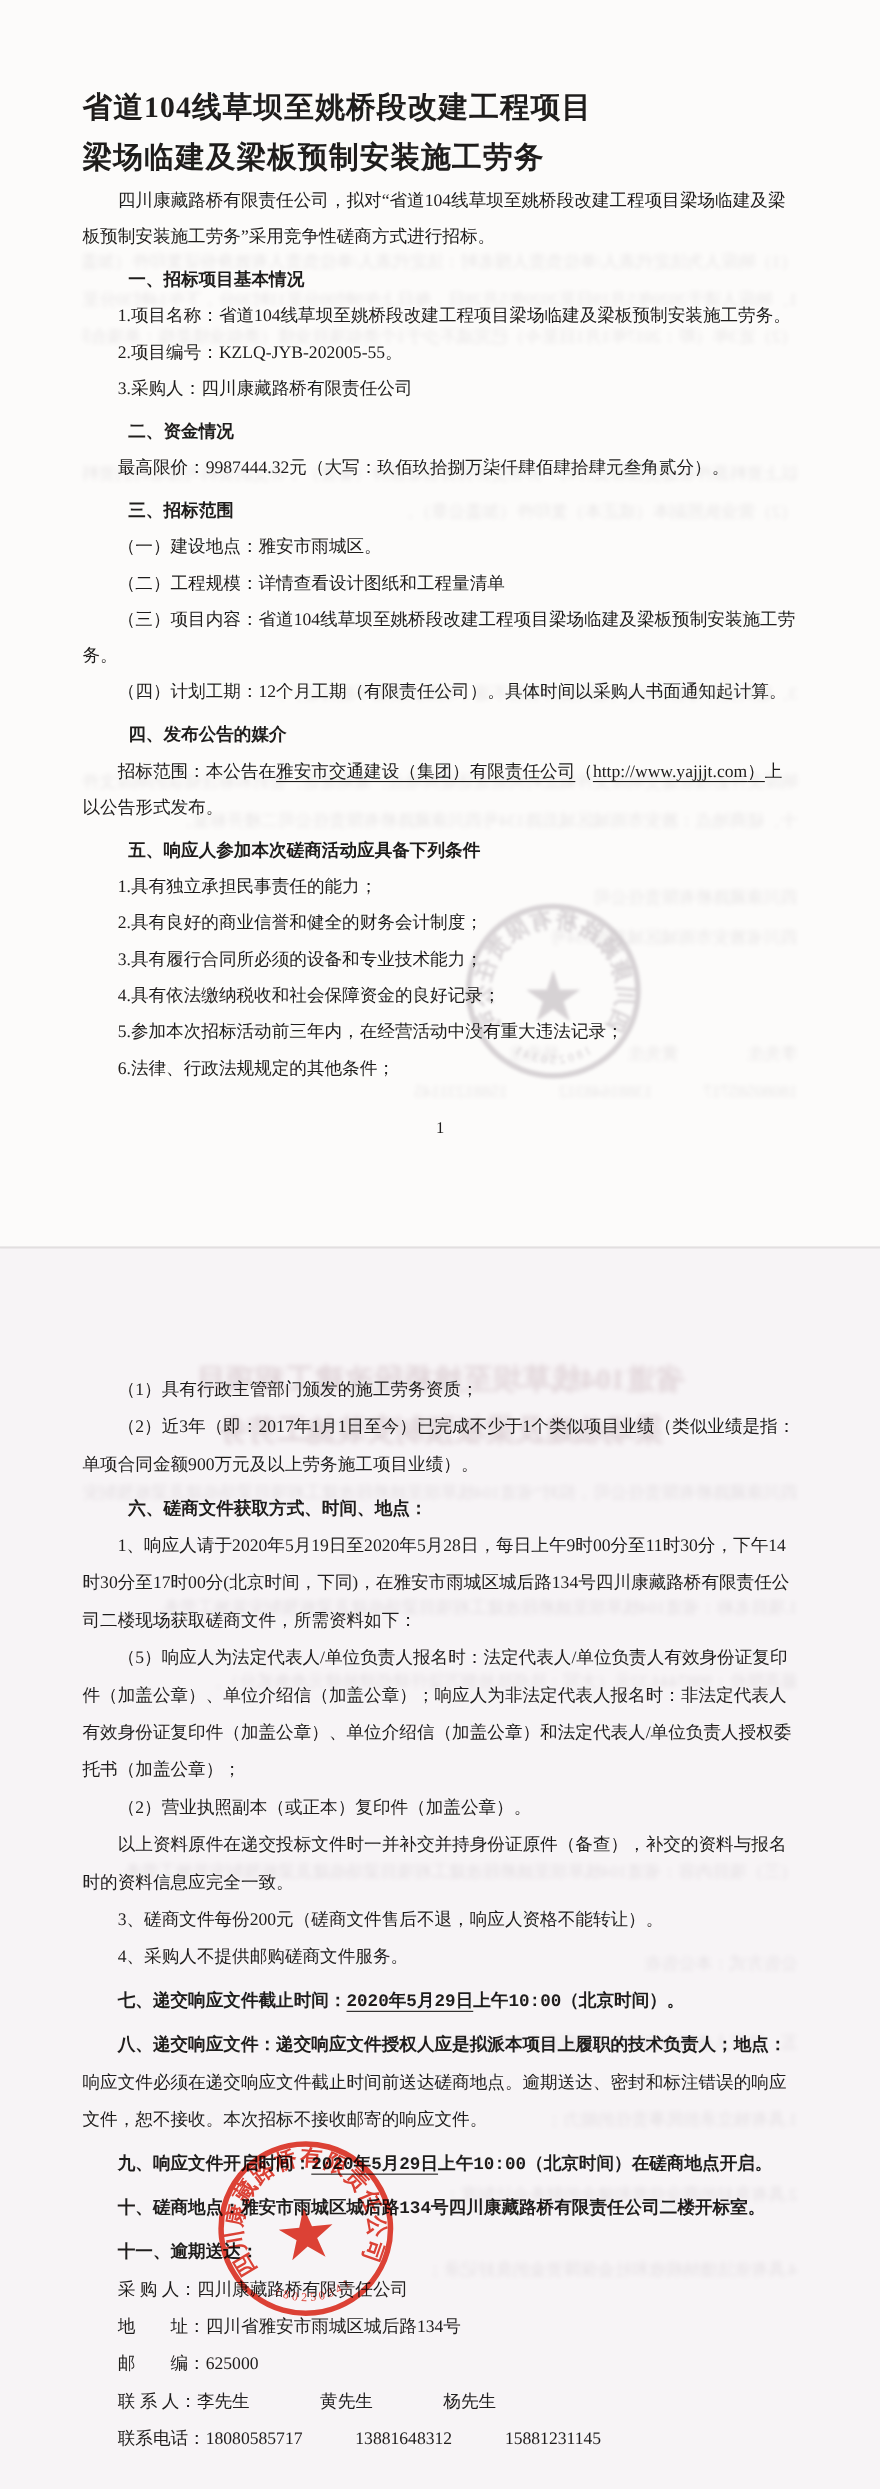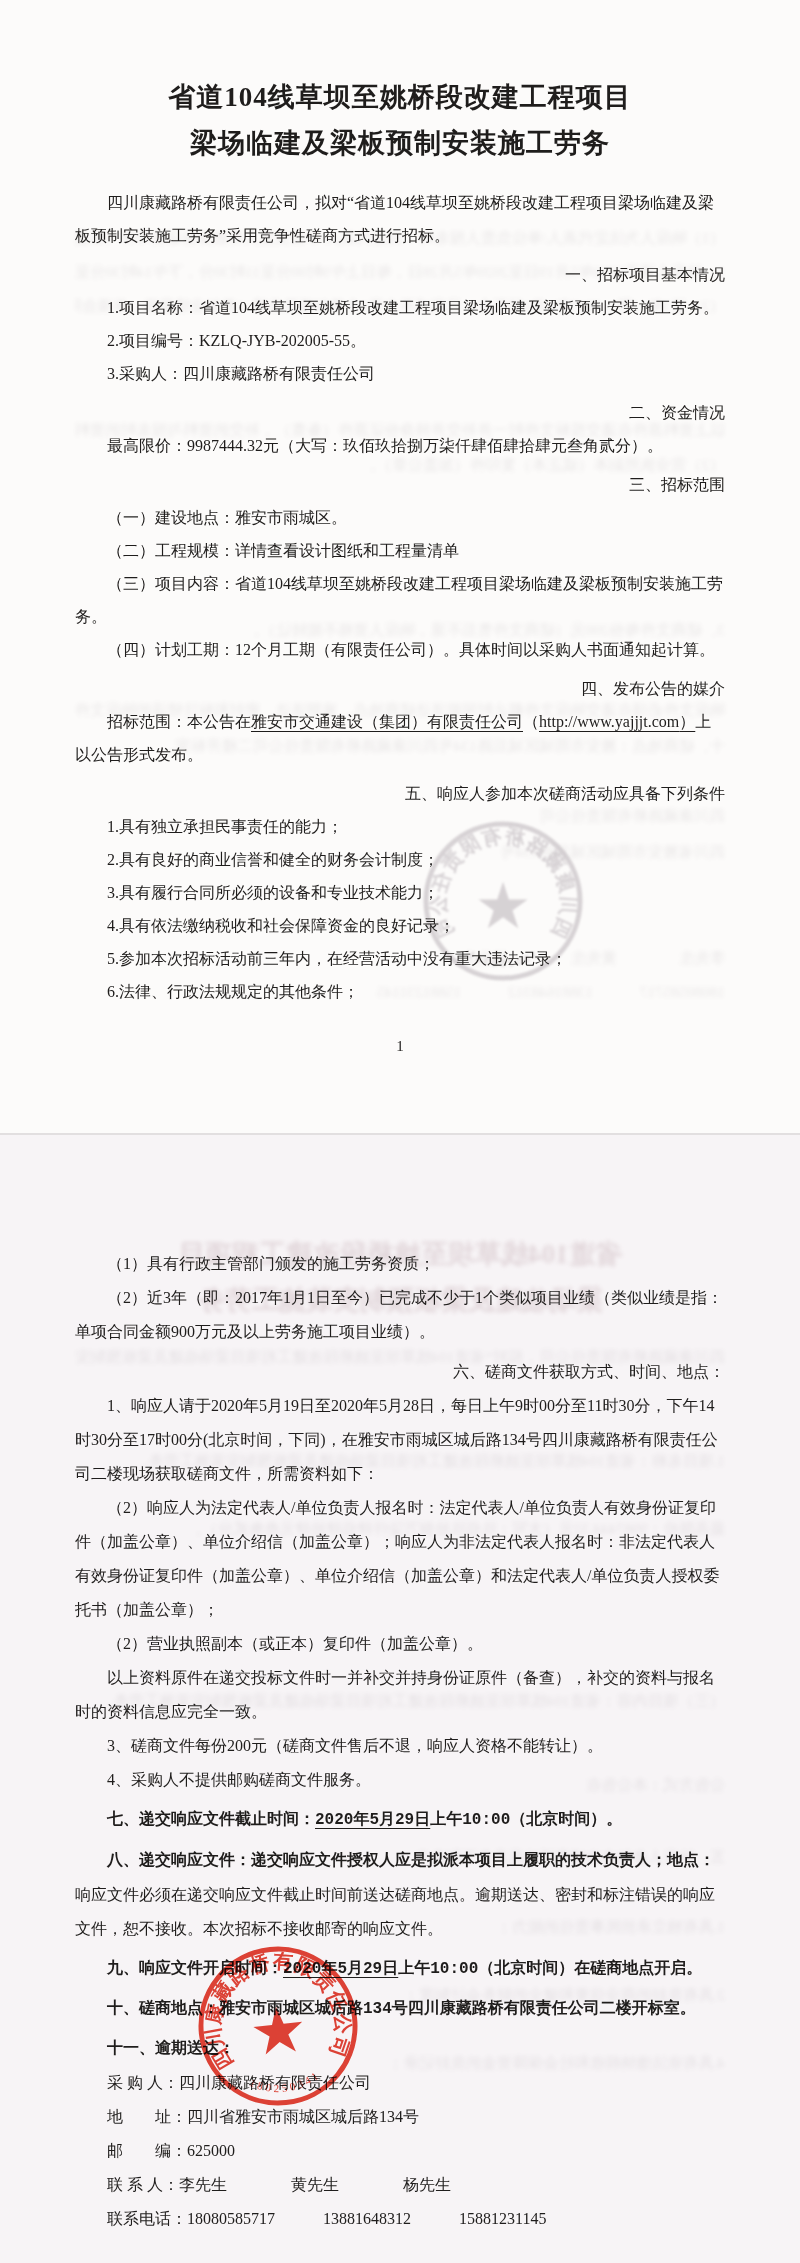--- a/index.html
+++ b/index.html
@@ -11,25 +11,25 @@
     color:#1f1d1c;
     -webkit-font-smoothing:antialiased;
   }
   .page{position:relative;width:800px;overflow:hidden;}
   .page-1{height:1133px;background:#fcfbfa;}
   .page-2{height:1128px;background:#f7f4f6;}
   .seam{height:2px;background:#e2dfe0;box-shadow:0 1px 2px rgba(0,0,0,.12);}
   .content{position:relative;padding:0 75px;font-size:16px;line-height:33px;z-index:2;}
   .page-2 .content{line-height:34px;}
 
-  .doc-title{padding-top:74px;text-align:center;font-size:27px;font-weight:700;line-height:46px;letter-spacing:1px;}
+  .doc-title{padding-top:74px;font-size:27px;font-weight:700;line-height:46px;letter-spacing:1px;}
   .p{text-indent:2em;margin:0;}
-  .h{font-weight:400;text-indent:2.6em;margin:0;text-align:right;}
+  .h{font-weight:700;text-indent:2.6em;margin:0;}
   .h-top{margin-top:6px;}
-  .intro{margin-top:20px;}
+  .intro{}
   .u{text-decoration:underline;text-underline-offset:4px;}
   .b{font-weight:700;font-family:Liberation Mono, monospace;}
   .pagenum{text-align:center;margin-top:22px;font-size:15px;}
   .contact-row{margin:0;text-indent:2em;}
   .pad-top-2{padding-top:112px;}
 
   
   .ghost-layer{
     position:absolute;left:75px;right:75px;top:0;height:100%;
     transform:scaleX(-1);
@@ -195,21 +195,21 @@
       <text x="85" y="151" text-anchor="middle" font-size="11" fill="#df2a1b" transform="rotate(-22.5 85 85)">4</text>
       <text x="85" y="151" text-anchor="middle" font-size="11" fill="#df2a1b" transform="rotate(-30 85 85)">1</text>
     </svg>
 
   <div class="content pad-top-2">
     <p class="p">（1）具有行政主管部门颁发的施工劳务资质；</p>
     <p class="p">（2）近3年（即：2017年1月1日至今）已完成不少于1个类似项目业绩（类似业绩是指：单项合同金额900万元及以上劳务施工项目业绩）。</p>
 
     <p class="h h-top">六、磋商文件获取方式、时间、地点：</p>
     <p class="p">1、响应人请于2020年5月19日至2020年5月28日，每日上午9时00分至11时30分，下午14时30分至17时00分(北京时间，下同)，在雅安市雨城区城后路134号四川康藏路桥有限责任公司二楼现场获取磋商文件，所需资料如下：</p>
-    <p class="p">（2）响应人为法定代表人/单位负责人报名时：法定代表人/单位负责人有效身份证复印件（加盖公章）、单位介绍信（加盖公章）；响应人为非法定代表人报名时：非法定代表人有效身份证复印件（加盖公章）、单位介绍信（加盖公章）和法定代表人/单位负责人授权委托书（加盖公章）；</p>
+    <p class="p">（5）响应人为法定代表人/单位负责人报名时：法定代表人/单位负责人有效身份证复印件（加盖公章）、单位介绍信（加盖公章）；响应人为非法定代表人报名时：非法定代表人有效身份证复印件（加盖公章）、单位介绍信（加盖公章）和法定代表人/单位负责人授权委托书（加盖公章）；</p>
     <p class="p">（2）营业执照副本（或正本）复印件（加盖公章）。</p>
     <p class="p">以上资料原件在递交投标文件时一并补交并持身份证原件（备查），补交的资料与报名时的资料信息应完全一致。</p>
     <p class="p">3、磋商文件每份200元（磋商文件售后不退，响应人资格不能转让）。</p>
     <p class="p">4、采购人不提供邮购磋商文件服务。</p>
 
     <p class="p b h-top"><span>七、递交响应文件截止时间：</span><span class="u">2020年5月29日</span><span>上午10:00（北京时间）。</span></p>
 
     <p class="p h-top"><span class="b">八、递交响应文件：递交响应文件授权人应是拟派本项目上履职的技术负责人；地点：</span><span>响应文件必须在递交响应文件截止时间前送达磋商地点。逾期送达、密封和标注错误的响应文件，恕不接收。本次招标不接收邮寄的响应文件。</span></p>
 
     <p class="p b h-top"><span>九、响应文件开启时间：</span><span class="u">2020年5月29日</span><span>上午10:00（北京时间）在磋商地点开启。</span></p>

